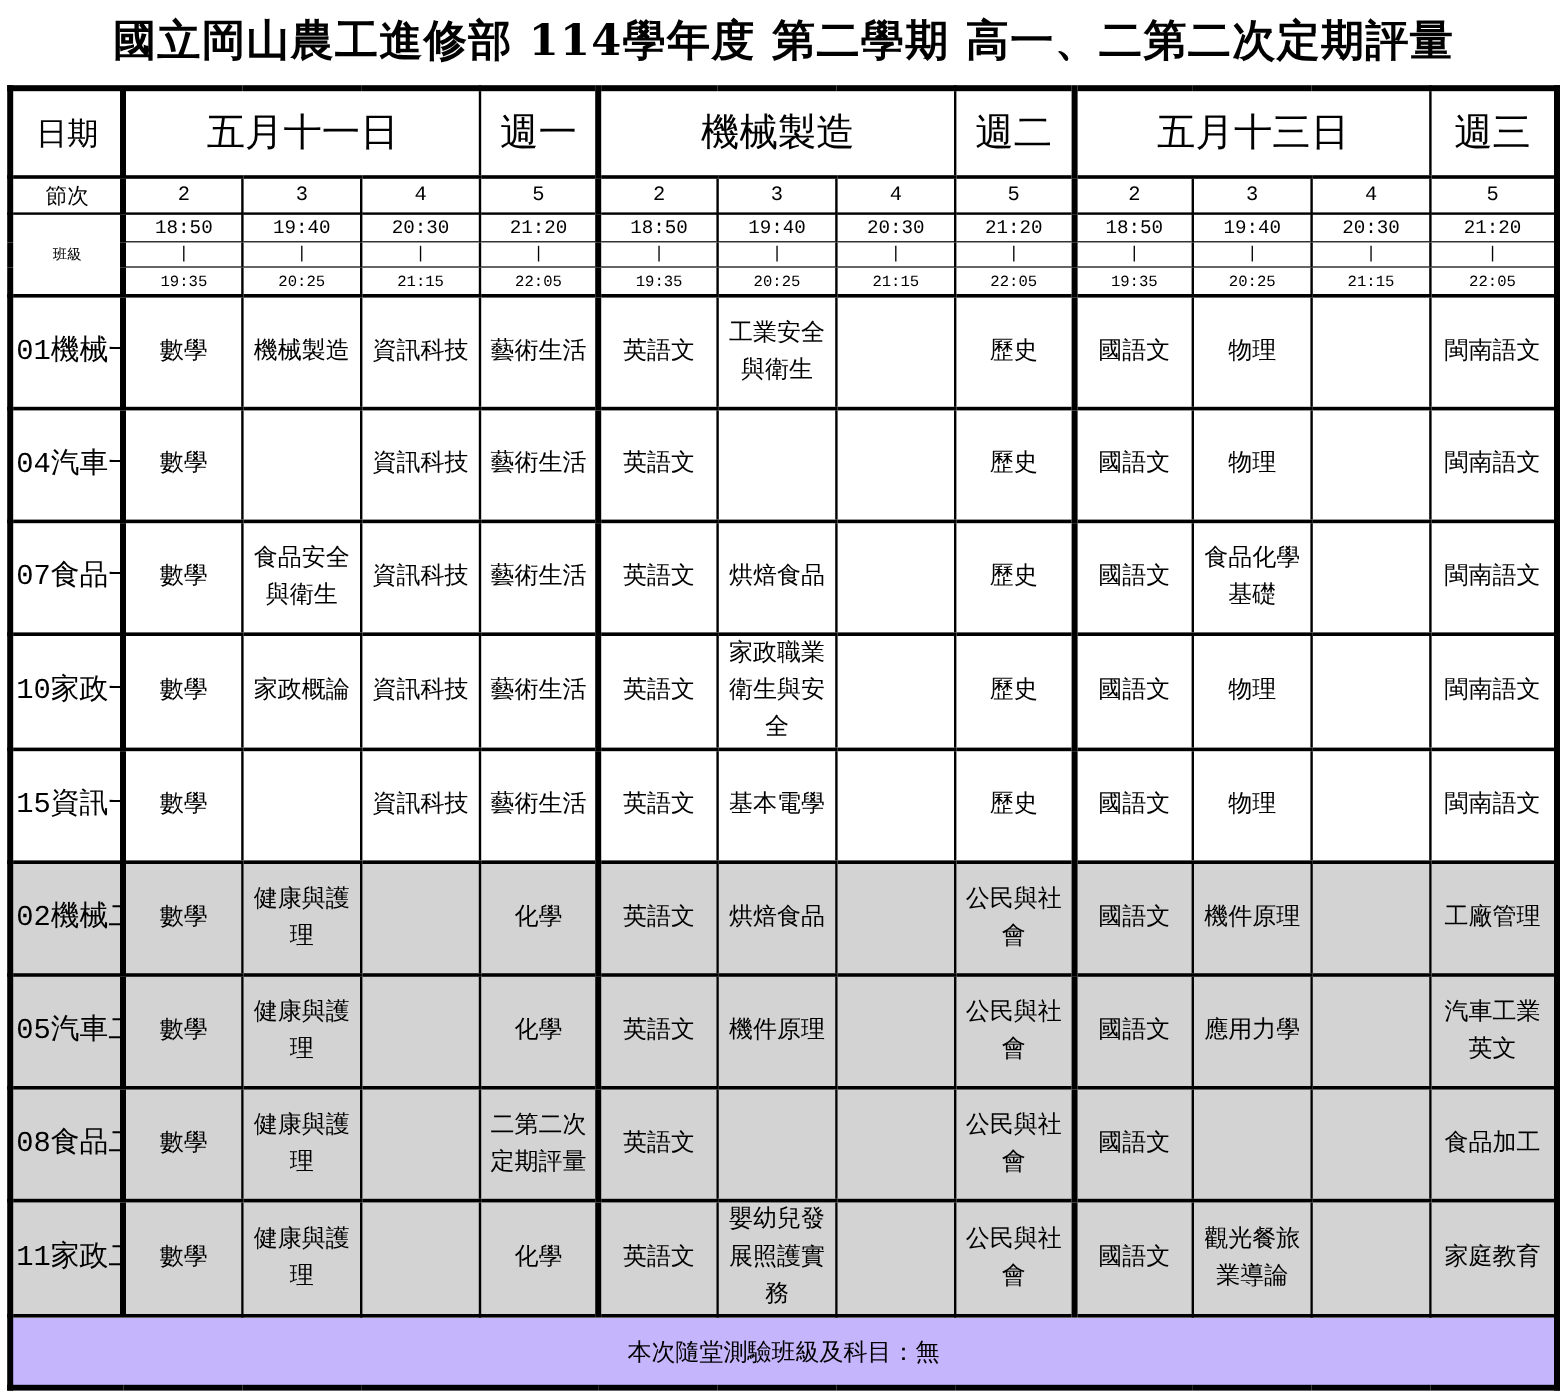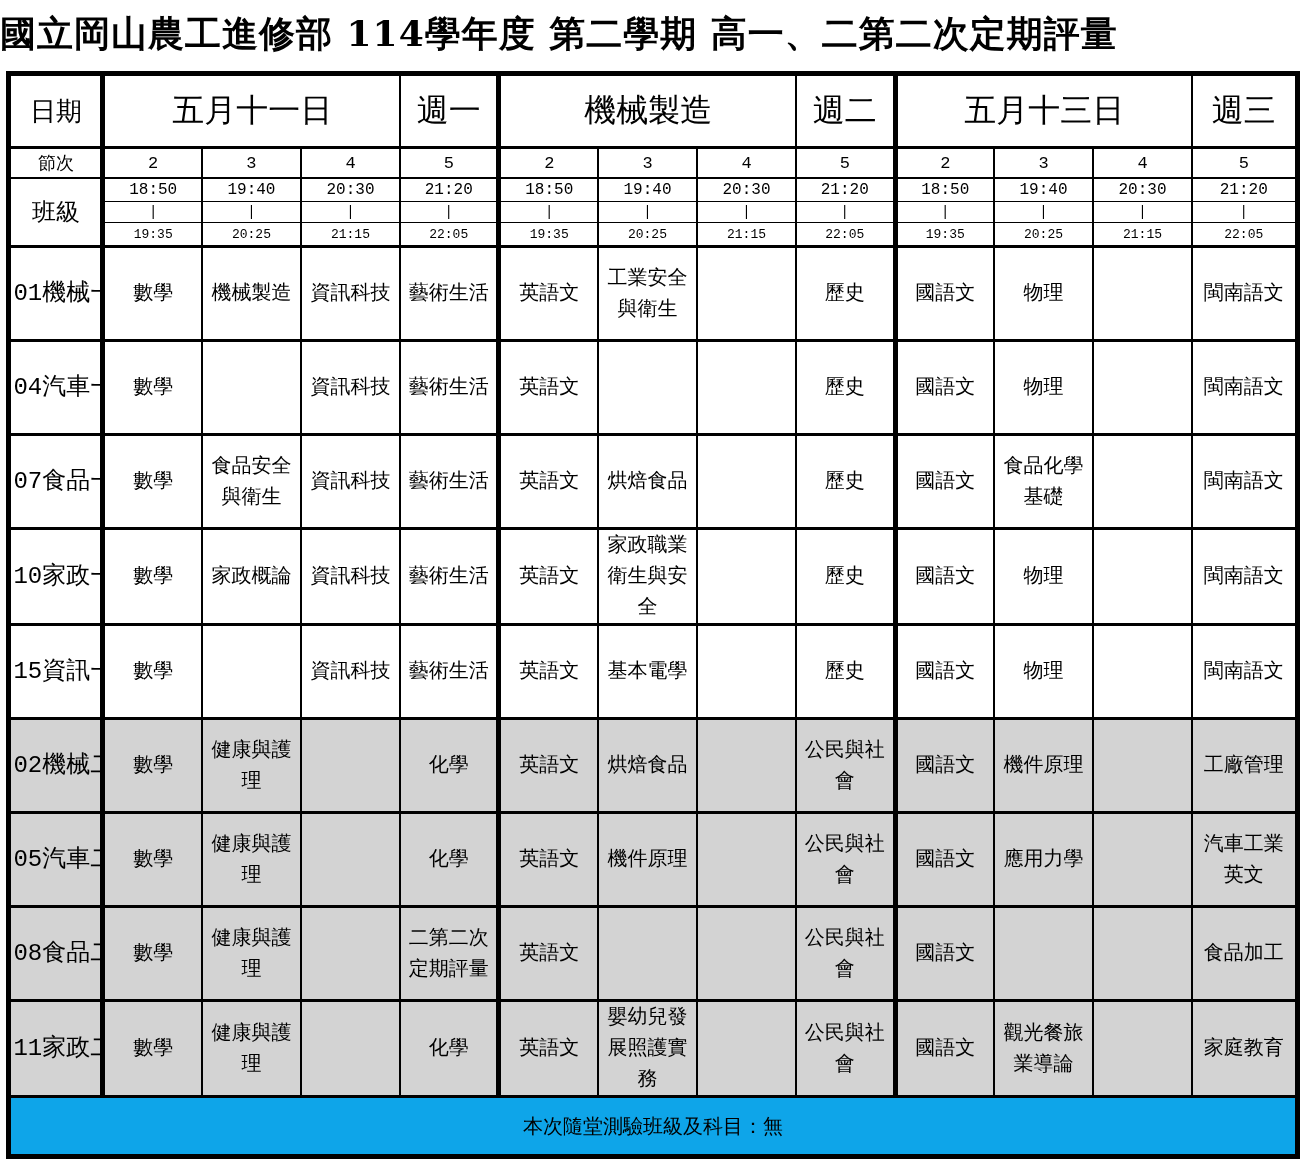--- a/index.html
+++ b/index.html
@@ -1,39 +1,39 @@
 <!DOCTYPE html>
 <html><head>
 <meta charset="utf-8">
 <style>
   html,body{margin:0;padding:0;background:#ffffff;color:#000;}
   body{width:1306px;font-family:"DejaVu Serif","Liberation Serif",serif;}
-  .title{width:1306px;text-align:left;font-size:36px;font-weight:bold;letter-spacing:1px;padding:10px 0 12px 0;}
+  .title{width:1306px;text-align:center;font-size:36px;font-weight:bold;letter-spacing:1px;padding:10px 0 12px 0;}
   table{border-collapse:collapse;table-layout:fixed;width:1290px;margin:0 auto;border:5px solid #000;background:#fff;font-family:Liberation Mono, monospace;}
   td{border:2px solid #000;text-align:center;vertical-align:middle;padding:0 2px;overflow:hidden;word-break:break-all;}
   col.c0{width:94px}
   col.cN{width:99px}
   col.cL{width:105px}
   
   .dateRow td{height:70px;font-size:32px;}
   .dateRow td.corner{font-size:26px;}
   .periodRow td{height:28px;font-size:17px;border-top-width:3px;}
   .periodRow td.lbl{font-size:18px;}
   .trA td{height:22px;font-size:16px;border-bottom-width:1px;}
   .trB td{height:20px;font-size:14px;border-top-width:1px;border-bottom-width:1px;}
   .trC td{height:22px;font-size:13px;border-top-width:1px;}
-  td.klbl{font-size:24px;}
+  td.klbl{font-size:12px;}
   
   tr.cr td{height:91px;border-top-width:3px;font-size:20px;line-height:1.55;}
   tr.cr td.cname{white-space:nowrap;font-size:24px;}
   tr.g2 td{background:#d3d3d3;}
   
   td.ds{border-left-width:5px;}
   
-  tr.fr td{height:56px;border-top-width:3px;font-size:20px;background:#0ea5e9;}
+  tr.fr td{height:56px;border-top-width:3px;font-size:20px;background:#c4b5fd;}
 </style>
 </head>
 <body>
 
 <div class="title">國立岡山農工進修部 114學年度 第二學期 高一、二第二次定期評量</div>
 
 <table>
   <colgroup>
     <col class="c0">
       <col class="cN">

